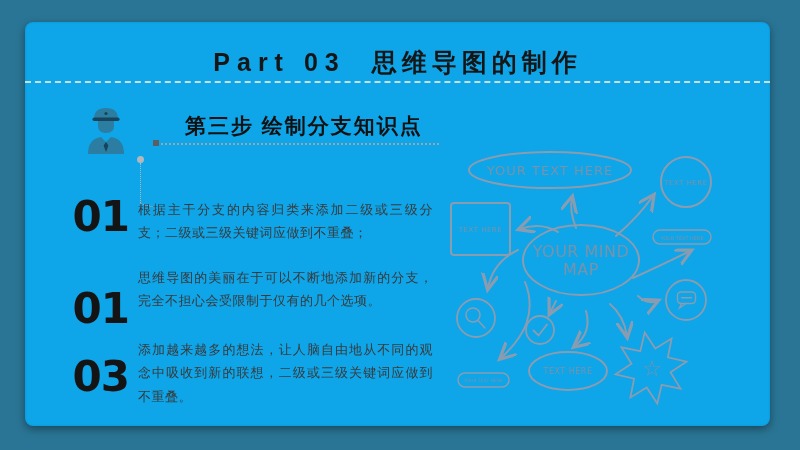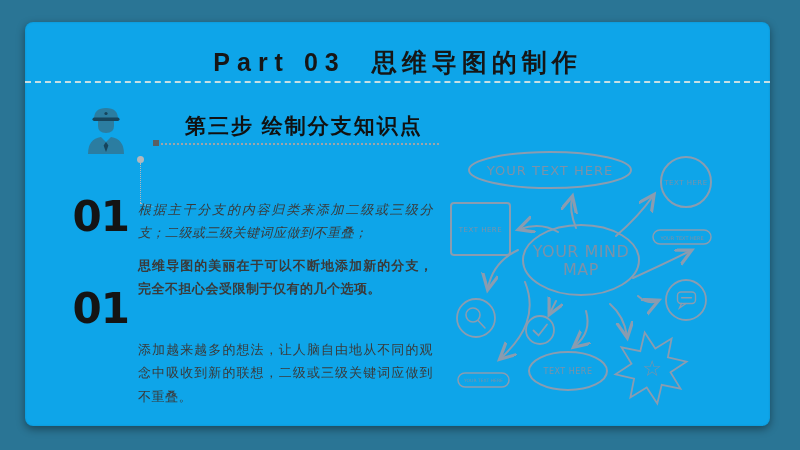--- a/index.html
+++ b/index.html
@@ -55,21 +55,21 @@
     position:absolute; left:46px; width:58px; text-align:right;
     font-family:"DejaVu Sans",sans-serif;
     font-size:42px; font-weight:bold; color:#141414; letter-spacing:-1px;
   }
   .num-1 { top:170px; } .num-2 { top:262px; } .num-3 { top:330px; }
   .para {
     position:absolute; left:113px; width:295px;
     font-size:13px; line-height:1.8; color:#3a3a3a;
     text-align:justify; letter-spacing:.5px;
   }
-  .para-1 { top:176px;font-style:italic; } .para-2 { top:232px;font-weight:bold; } .para-3 { top:316px; }
+  .para-1 { top:176px; } .para-2 { top:244px; } .para-3 { top:316px; }
   .mindmap { position:absolute; left:416px; top:122px; width:334px; height:276px; }
   .mindmap text {
     fill:#7b92a9; font-family:"DejaVu Sans",sans-serif; font-weight:500;
   }
 </style>
 </head>
 <body>
 
 <div class="card">
 
@@ -93,20 +93,21 @@
   <div class="connector-dot"></div>
   <div class="connector-vline"></div>
   <div class="connector-elbow"></div>
 
   <div class="num num-1">01</div>
   <div class="para para-1">根据主干分支的内容归类来添加二级或三级分支；二级或三级关键词应做到不重叠；</div>
 
   <div class="num num-2">01</div>
   <div class="para para-2">思维导图的美丽在于可以不断地添加新的分支，完全不担心会受限制于仅有的几个选项。</div>
 
+  <div class="num num-3">03</div>
   <div class="para para-3">添加越来越多的想法，让人脑自由地从不同的观念中吸收到新的联想，二级或三级关键词应做到不重叠。</div>
 
   <svg class="mindmap" viewBox="0 0 334 276">
     <defs>
       <marker id="ah" markerWidth="10" markerHeight="10" refX="7" refY="4" orient="auto">
         <path d="M0,0 L8,4 L0,8" fill="none" stroke="#8a9cb0" stroke-width="1.6" stroke-linecap="round"></path>
       </marker>
     </defs>
 
     <g fill="none" stroke="#8a9cb0" stroke-width="2" stroke-linecap="round">

